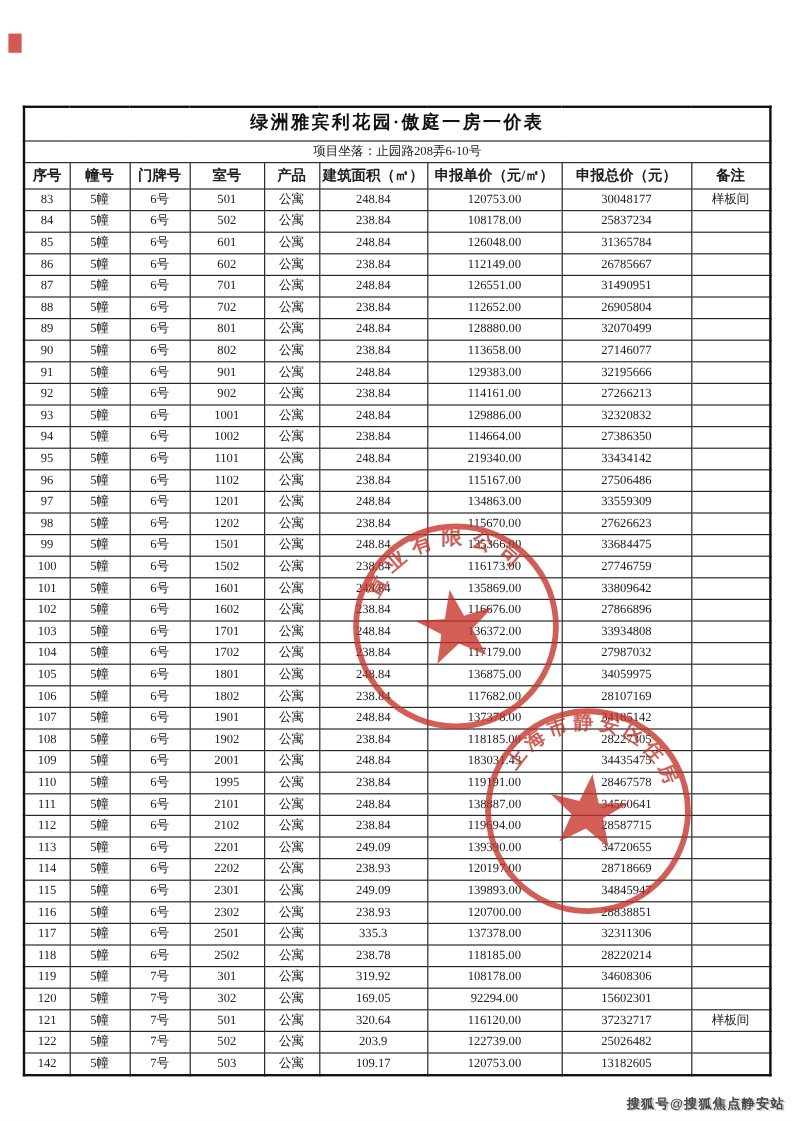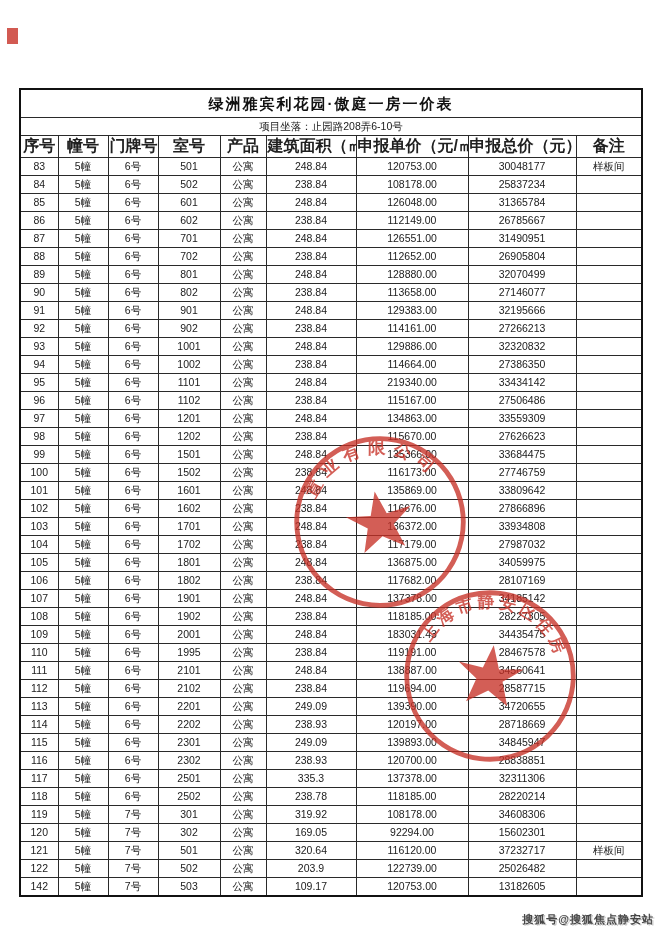--- a/index.html
+++ b/index.html
@@ -8,41 +8,42 @@
     background:#fbfbfa;
     font-family:"Liberation Sans","DejaVu Sans",sans-serif;
     color:#1a1a1a;
   }
   .page{position:relative;width:660px;height:934px;background:#ffffff;overflow:hidden;}
   .corner-mark{position:absolute;left:7px;top:28px;width:11px;height:16px;background:#c73127;opacity:.8;}
   table.price{
     position:absolute;left:19px;top:88px;width:622px;
     border-collapse:collapse;table-layout:fixed;
     border:2px solid #111;
+    font-family:Liberation Serif, serif;
   }
   .price th,.price td{
     border:1px solid #2a2a2a;
     text-align:center;
     font-size:10.5px;
     line-height:1.05;
     padding:0 1px;
     height:17px;
     white-space:nowrap;
     overflow:hidden;
     font-weight:400;
     color:#202020;
   }
   .price thead th.title-cell{
     font-size:15px;font-weight:700;height:27px;letter-spacing:2px;color:#111;
   }
   .price thead th.subtitle-cell{
     font-size:10.5px;height:17px;font-weight:500;
   }
   .price thead th.col-h{
-    font-size:16px;height:21px;font-weight:600;
+    font-size:12px;height:21px;font-weight:600;
   }
   .seal{position:absolute;pointer-events:none;z-index:5;opacity:.78;}
   .seal1{left:288px;top:430px;transform:rotate(-10deg);}
   .seal2{left:398px;top:584px;transform:rotate(7deg);}
   .watermark{
     position:absolute;right:6px;bottom:7px;
     font-size:11px;font-weight:600;letter-spacing:1px;
     color:#474747;
     text-shadow:1.5px 1px 0 rgba(130,130,130,.45);
     z-index:6;

